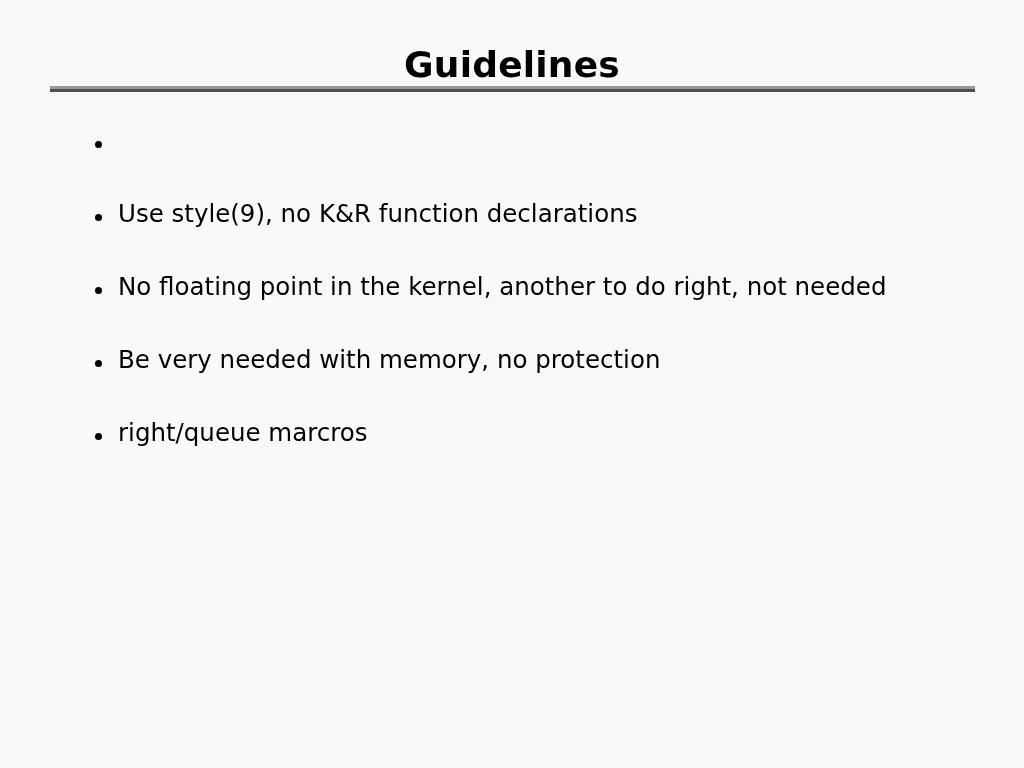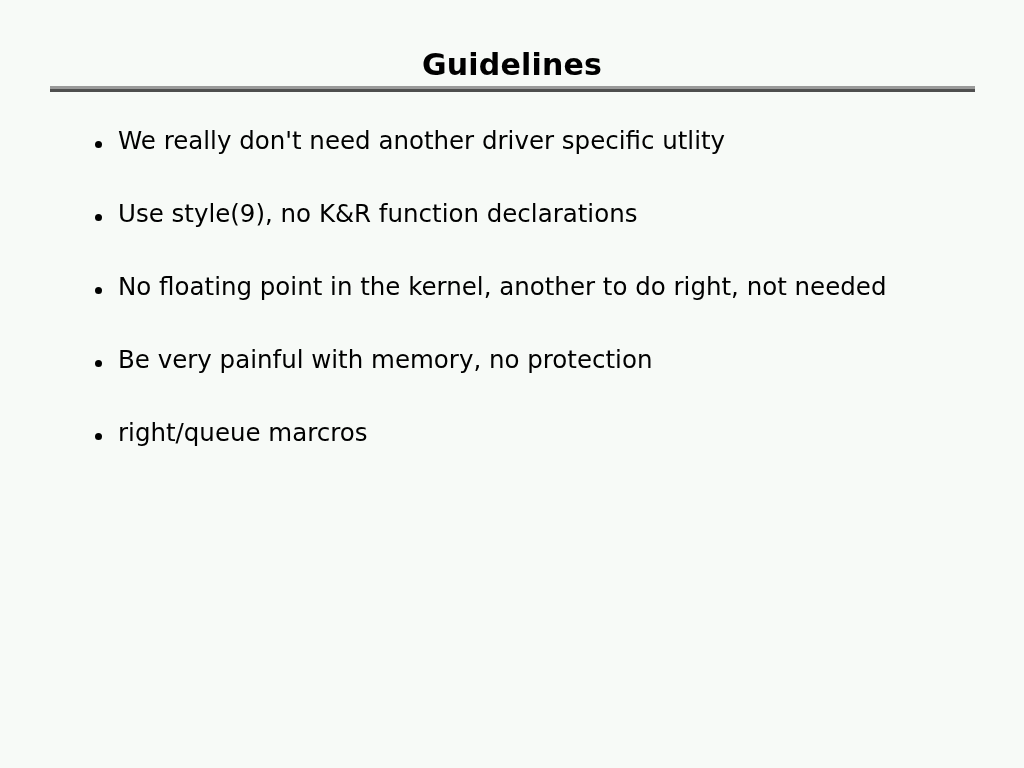--- a/index.html
+++ b/index.html
@@ -21,21 +21,21 @@
     background: #f7faf7;
   }
 
   
   .slide-title {
     position: absolute;
     left: 0;
     top: 46px;
     width: 1024px;
     text-align: center;
-    font-size: 30px;
+    font-size: 36px;
     font-weight: bold;
     color: #000000;
     letter-spacing: 0.2px;
     line-height: 38px;
     white-space: nowrap;
   }
 
   
   .title-rule {
     position: absolute;
@@ -94,36 +94,35 @@
 
   <div class="title-rule">
     <div class="rule-top"></div>
     <div class="rule-bottom"></div>
   </div>
 
   <div class="bullet-list">
 
     <div class="bullet-item">
       <span class="bullet-marker"></span>
-      <span class="bullet-text">We really don't need another driver specific utlity</span>
     </div>
 
     <div class="bullet-item">
       <span class="bullet-marker"></span>
       <span class="bullet-text">Use style(9), no K&amp;R function declarations</span>
     </div>
 
     <div class="bullet-item">
       <span class="bullet-marker"></span>
       <span class="bullet-text">No floating point in the kernel, another to do right, not needed</span>
     </div>
 
     <div class="bullet-item">
       <span class="bullet-marker"></span>
-      <span class="bullet-text">Be very painful with memory, no protection</span>
+      <span class="bullet-text">Be very needed with memory, no protection</span>
     </div>
 
     <div class="bullet-item">
       <span class="bullet-marker"></span>
       <span class="bullet-text">right/queue marcros</span>
     </div>
 
   </div>
 
 </div>

